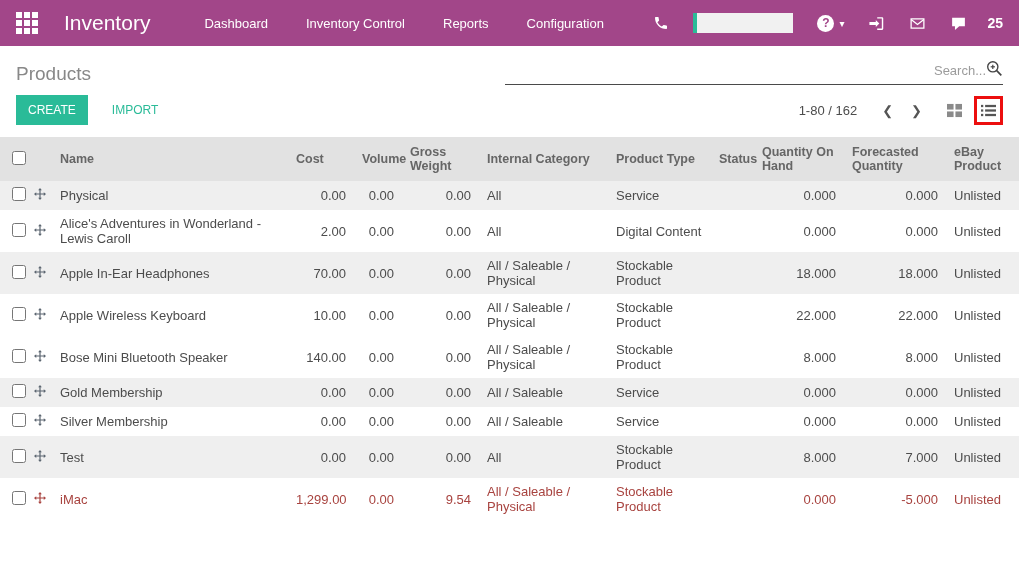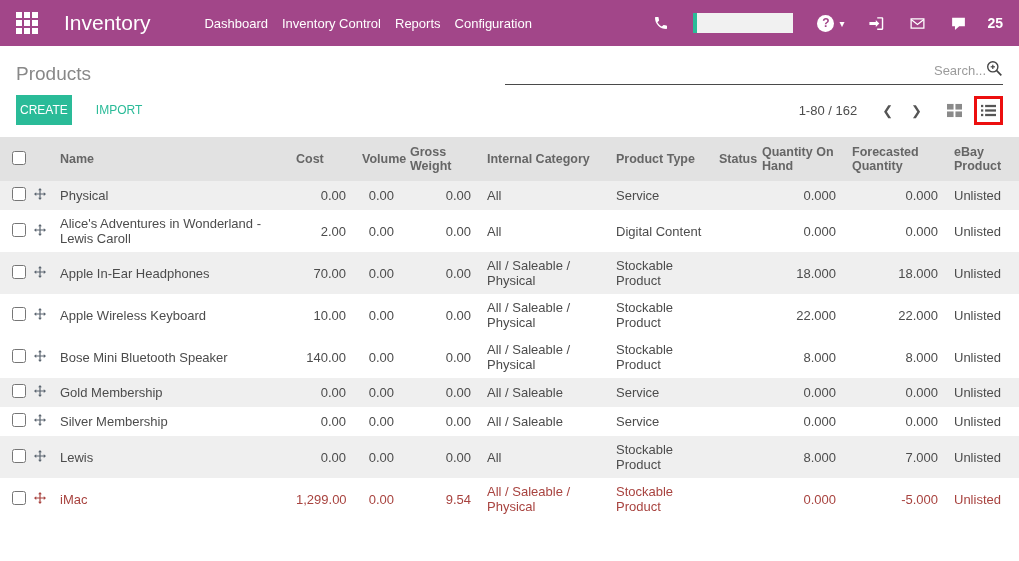--- a/index.html
+++ b/index.html
@@ -6,21 +6,21 @@
   html,body { width:1019px; height:561px; overflow:hidden; background:#fff;
     font-family:"Liberation Sans", sans-serif; }
 
   
   .navbar { height:46px; background:var(--header_bg,#a24689); display:flex;
     align-items:center; padding:0 16px; color:#fff; }
   .apps-grid { display:grid; grid-template-columns:repeat(3,6px); grid-template-rows:repeat(3,6px);
     gap:2px; margin-right:26px; cursor:pointer; }
   .apps-grid span { background:#fff; width:6px; height:6px; display:block; }
   .brand { font-size:21px; font-weight:400; margin-right:54px; cursor:pointer; }
-  .nav-links { display:flex; gap:14px; font-size:13px; }
+  .nav-links { display:flex; gap:38px; font-size:13px; }
   .nav-links a { color:#fff; text-decoration:none; cursor:pointer; }
   .nav-spacer { flex:1; }
   .nav-right { display:flex; align-items:center; gap:24px; }
   .icon-btn { display:flex; align-items:center; cursor:pointer; }
   .user-box { width:100px; height:20px; background:#f1f1f1; border-left:4px solid var(--accent,#2abb98); }
   .help-circle { width:17px; height:17px; border-radius:50%; background:#fff;
     color:var(--header_bg,#a24689); font-size:12px; font-weight:bold; display:flex;
     align-items:center; justify-content:center; }
   .caret { font-size:10px; margin-left:5px; color:#fff; }
   .badge-count { font-size:14px; color:#fff; margin-left:20px;font-weight:bold; }
@@ -28,21 +28,21 @@
   
   .cp { padding:0 16px; }
   .cp-top { display:flex; justify-content:space-between; align-items:flex-end; margin-top:14px; }
   .page-title { font-size:19px; color:#888; }
   .search-box { width:498px; display:flex; align-items:center; border-bottom:1px solid #4a4a4a; padding-bottom:3px; }
   .search-box input { flex:1; border:none; outline:none; font-size:13px; color:#444;
     font-family:"Liberation Sans",sans-serif;text-align:right; }
   .search-box input::placeholder { color:#9b9b9b; }
   .cp-bottom { display:flex; align-items:center; margin-top:10px; margin-bottom:12px; }
   .btn-create { background:var(--accent,#2abb98); color:#fff; border:none; font-size:12px;
-    padding:8px 4px; cursor:pointer; font-family:"Liberation Sans",sans-serif; }
+    padding:8px 12px; cursor:pointer; font-family:"Liberation Sans",sans-serif; }
   .link-import { color:var(--accent,#2abb98); font-size:12px; margin-left:24px; cursor:pointer;
     text-decoration:none; }
   .cp-spacer { flex:1; }
   .pager-text { font-size:13px; color:#4c4c4c; margin-right:16px; }
   .pager-arrow { font-size:13px; color:#555; background:none; border:none; cursor:pointer;
     padding:2px 9px; font-family:"Liberation Sans",sans-serif; }
   .view-btn { background:none; border:none; cursor:pointer; display:flex; align-items:center;
     padding:2px; margin-left:14px; }
   .view-btn.annotated { border:3px solid var(--annotation,#ec0f0f); padding:4px; margin-left:10px; }
 
@@ -325,21 +325,21 @@
     <td class="num">0.000</td>
     <td>Unlisted</td>
   </tr>
       <tr class="stripe">
     <td class="c-sel-cell"><input type="checkbox" style=""></td>
     <td class="c-handle-cell">
       <svg viewBox="0 0 16 16" width="12" height="12">
             <path fill="currentColor" d="M8 0 L10.5 3 H8.8 V7.2 H13 V5.5 L16 8 L13 10.5 V8.8 H8.8 V13 H10.5 L8 16 L5.5 13 H7.2 V8.8 H3 V10.5 L0 8 L3 5.5 V7.2 H7.2 V3 H5.5 Z"></path>
           </svg>
     </td>
-    <td>Lewis</td>
+    <td>Test</td>
     <td class="num">0.00</td>
     <td class="num">0.00</td>
     <td class="num">0.00</td>
     <td>All</td>
     <td>Stockable Product</td>
     <td></td>
     <td class="num">8.000</td>
     <td class="num">7.000</td>
     <td>Unlisted</td>
   </tr>

